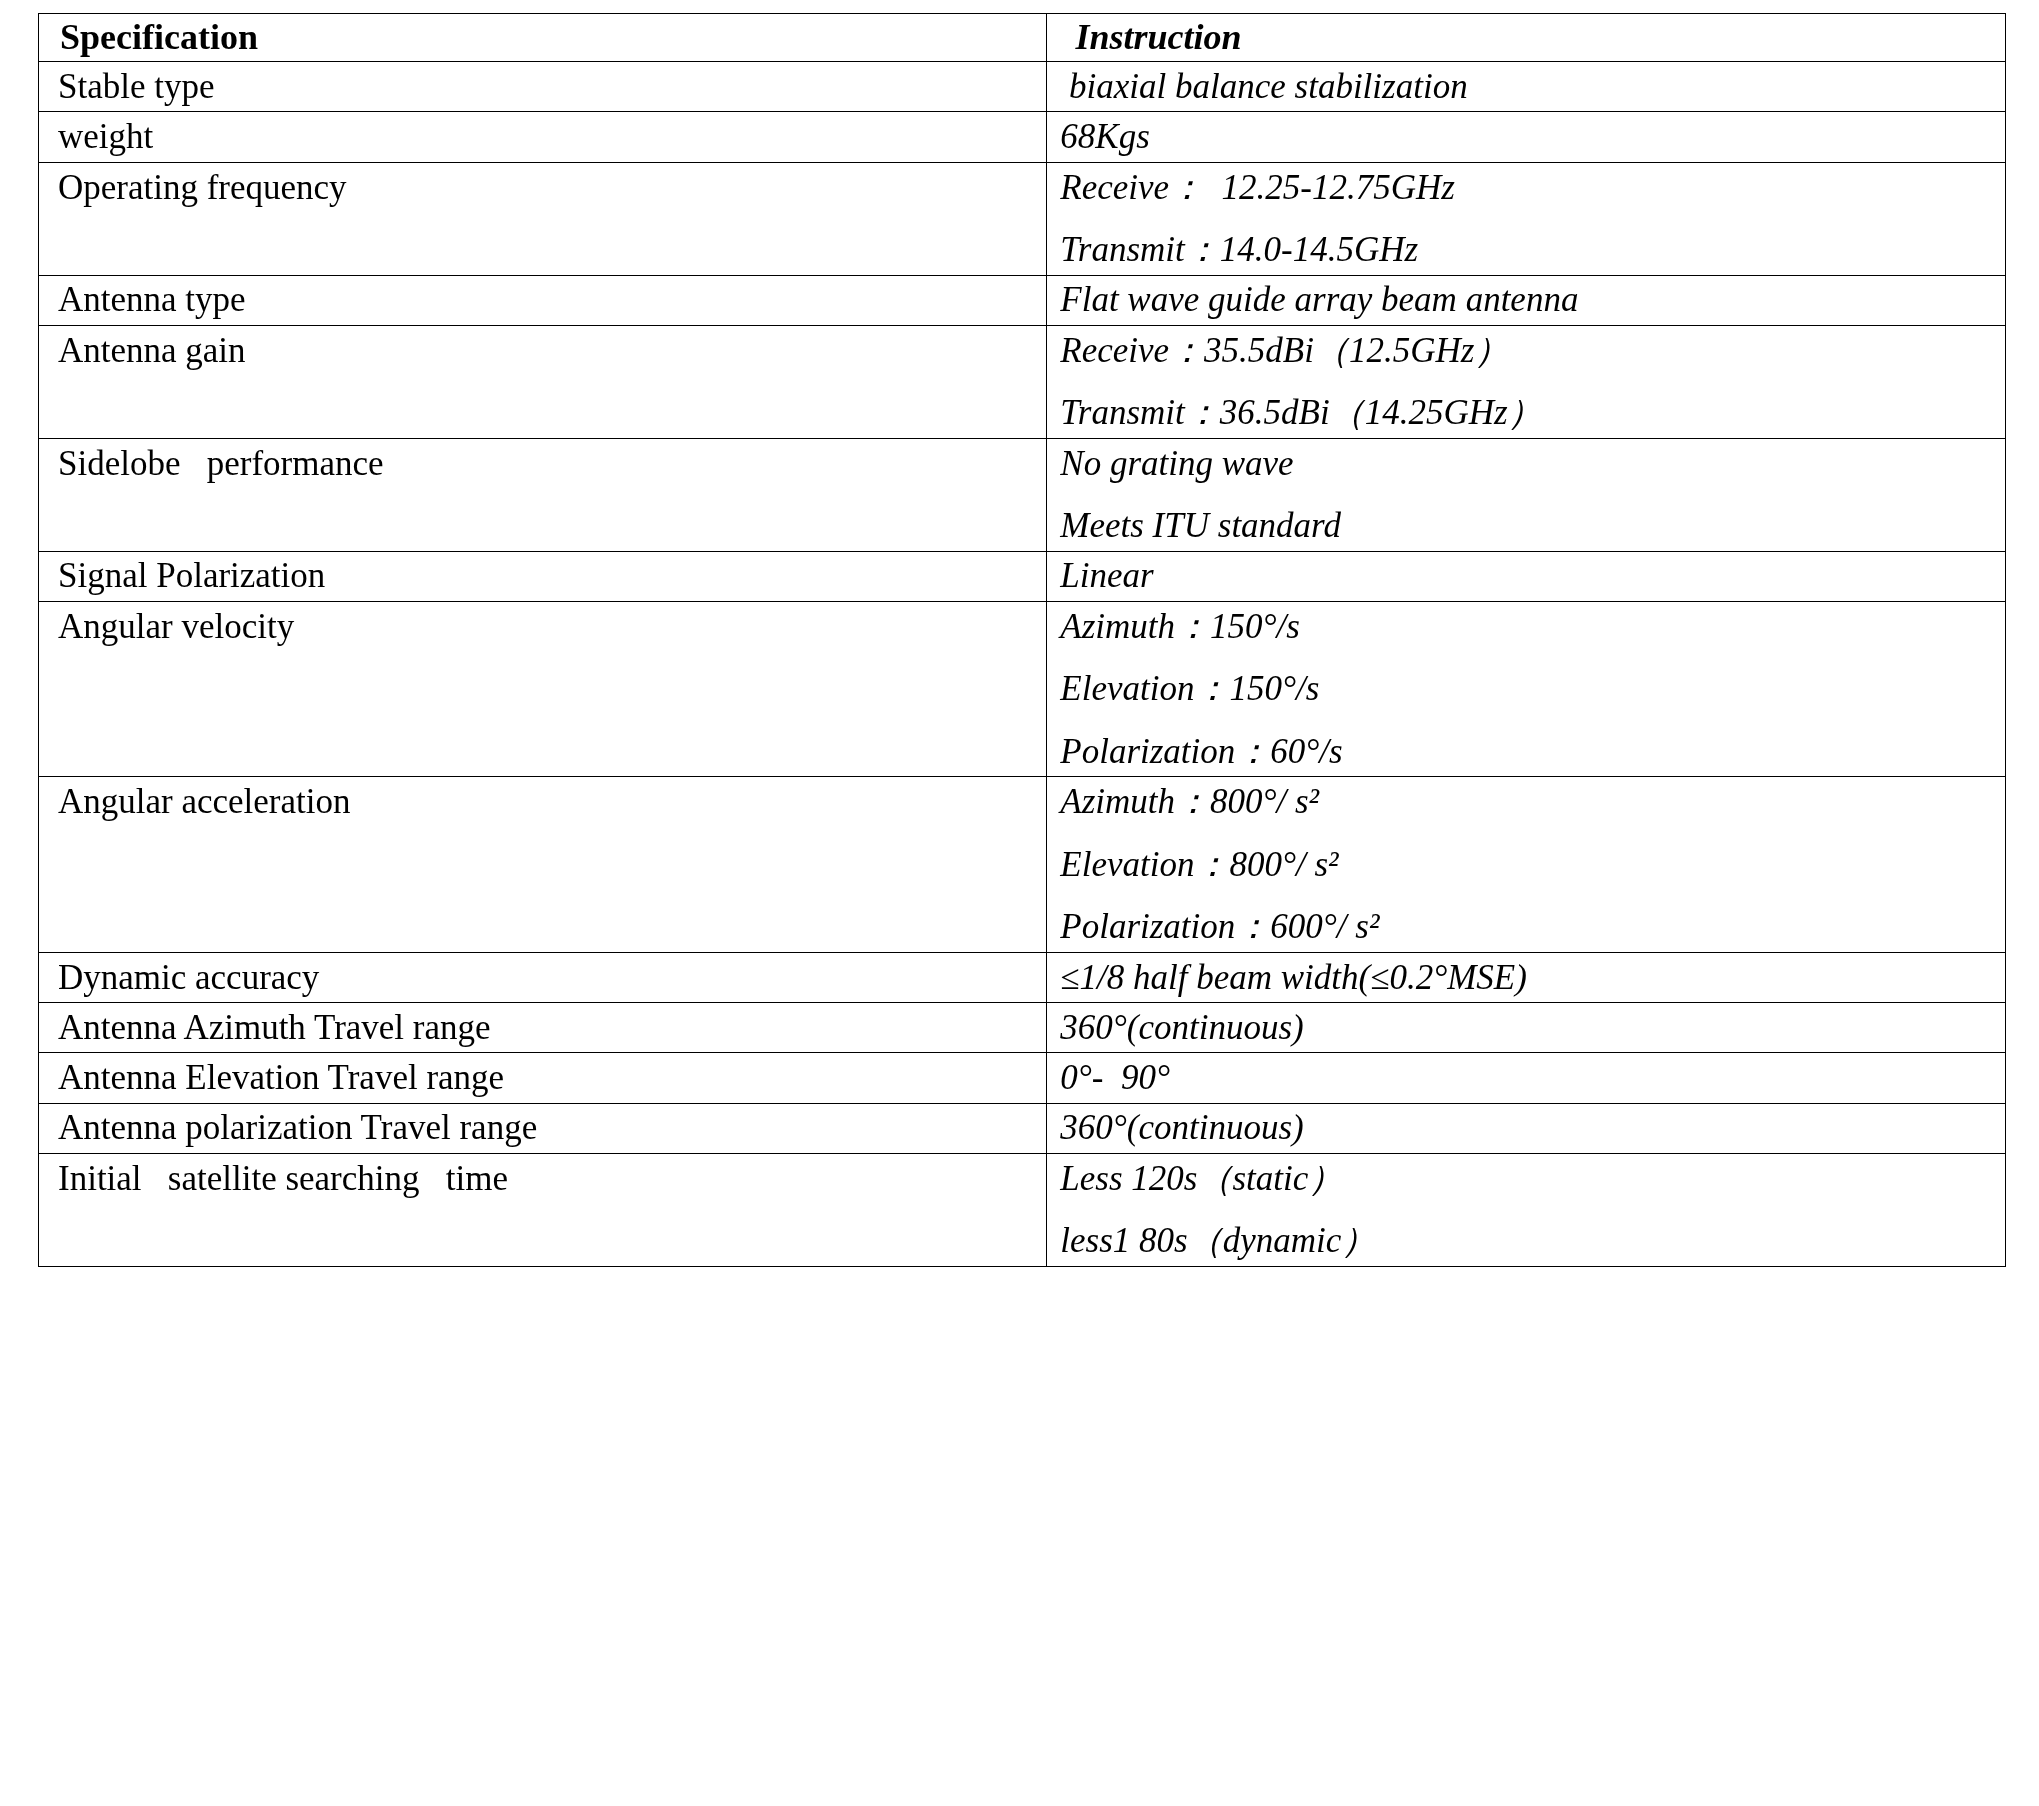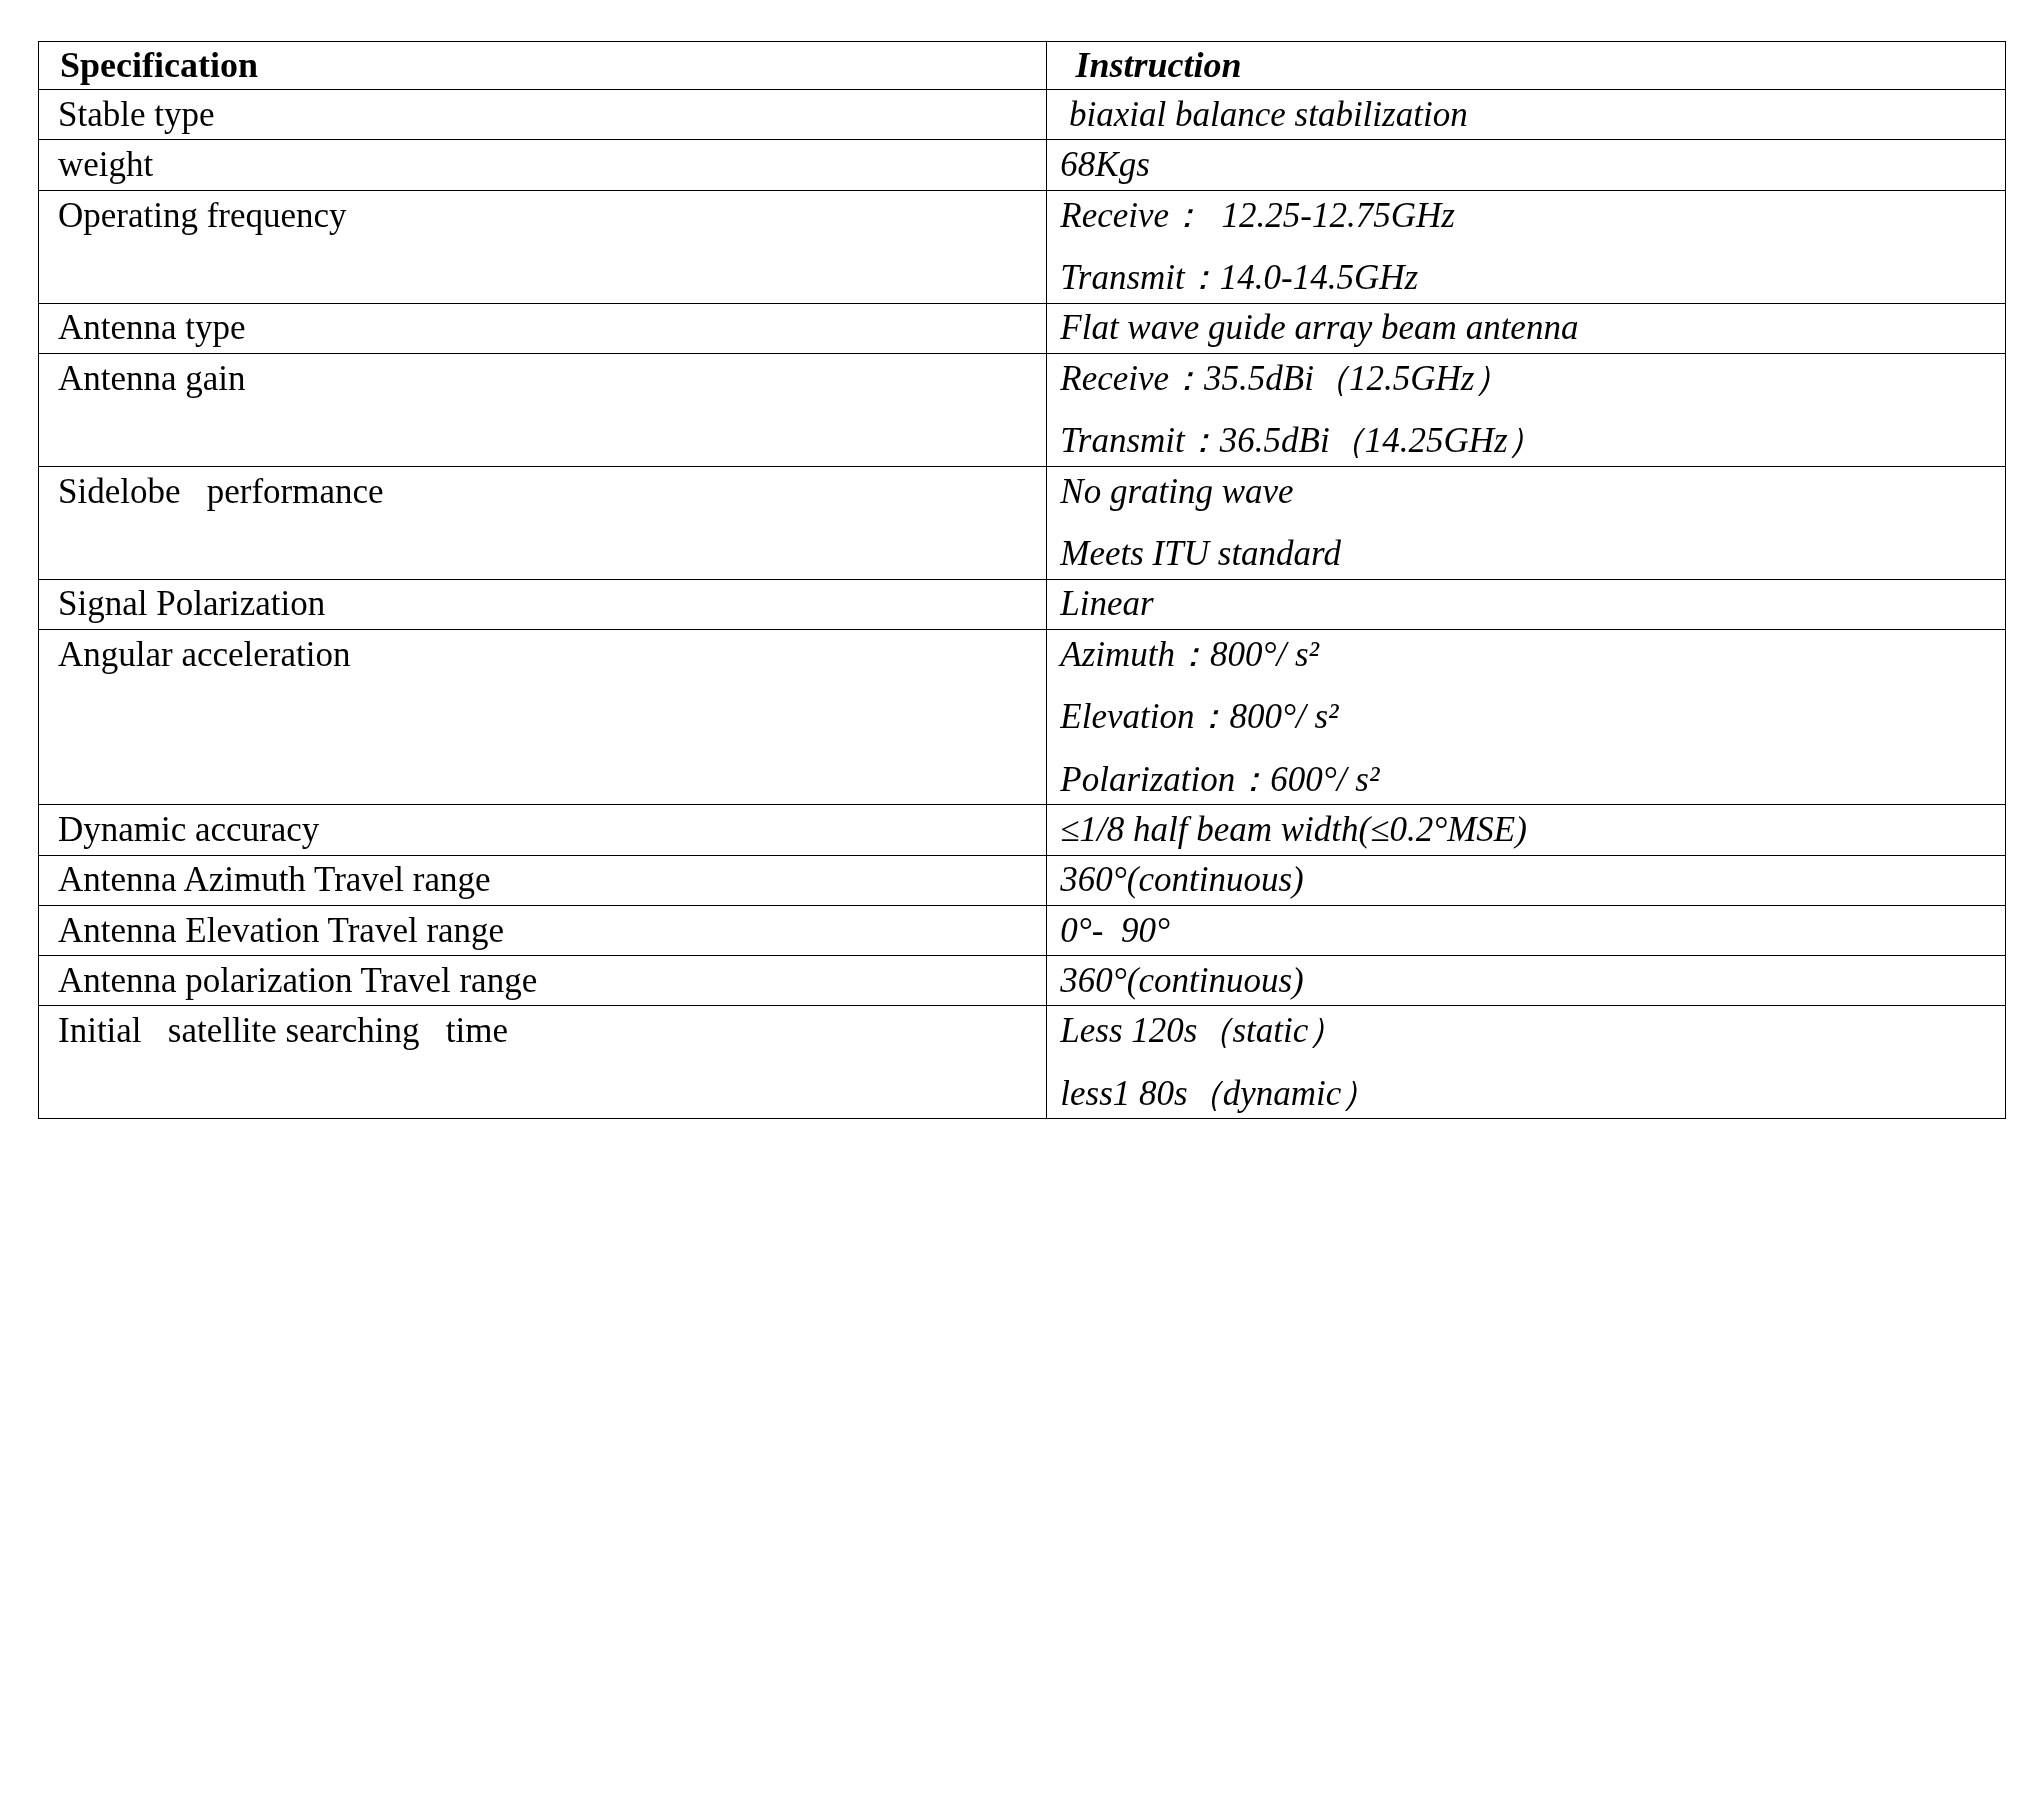--- a/index.html
+++ b/index.html
@@ -22,21 +22,20 @@
     box-sizing: border-box;
     padding: 13.3px 34px 0 38px;
   }
 
   table.spec-table {
     width: 1967px;
     border-collapse: collapse;
     table-layout: fixed;
     font-size: 35px;
     line-height: 1.30;
-    margin-top: 28px;
   }
 
   table.spec-table col.col-spec { width: 1008px; }
   table.spec-table col.col-instr { width: 959px; }
 
   table.spec-table th,
   table.spec-table td {
     border: 1.9px solid #000000;
     vertical-align: top;
     padding: 0;
@@ -192,20 +191,34 @@
               <span class="line">Signal Polarization</span>
             </div>
         </td>
         <td class="cell">
           <div class="inner-instr">
               <span class="line">Linear</span>
             </div>
         </td>
       </tr>
 
+      <tr>
+        <td class="cell">
+          <div class="inner-spec tall-3">
+              <span class="line">Angular velocity</span>
+            </div>
+        </td>
+        <td class="cell">
+          <div class="inner-instr">
+            <span class="line">Azimuth：150°/s</span>
+            <span class="line">Elevation：150°/s</span>
+            <span class="line">Polarization：60°/s</span>
+          </div>
+        </td>
+      </tr>
 
       <tr>
         <td class="cell">
           <div class="inner-spec tall-3">
               <span class="line">Angular acceleration</span>
             </div>
         </td>
         <td class="cell">
           <div class="inner-instr">
             <span class="line">Azimuth：800°/ s²</span>

